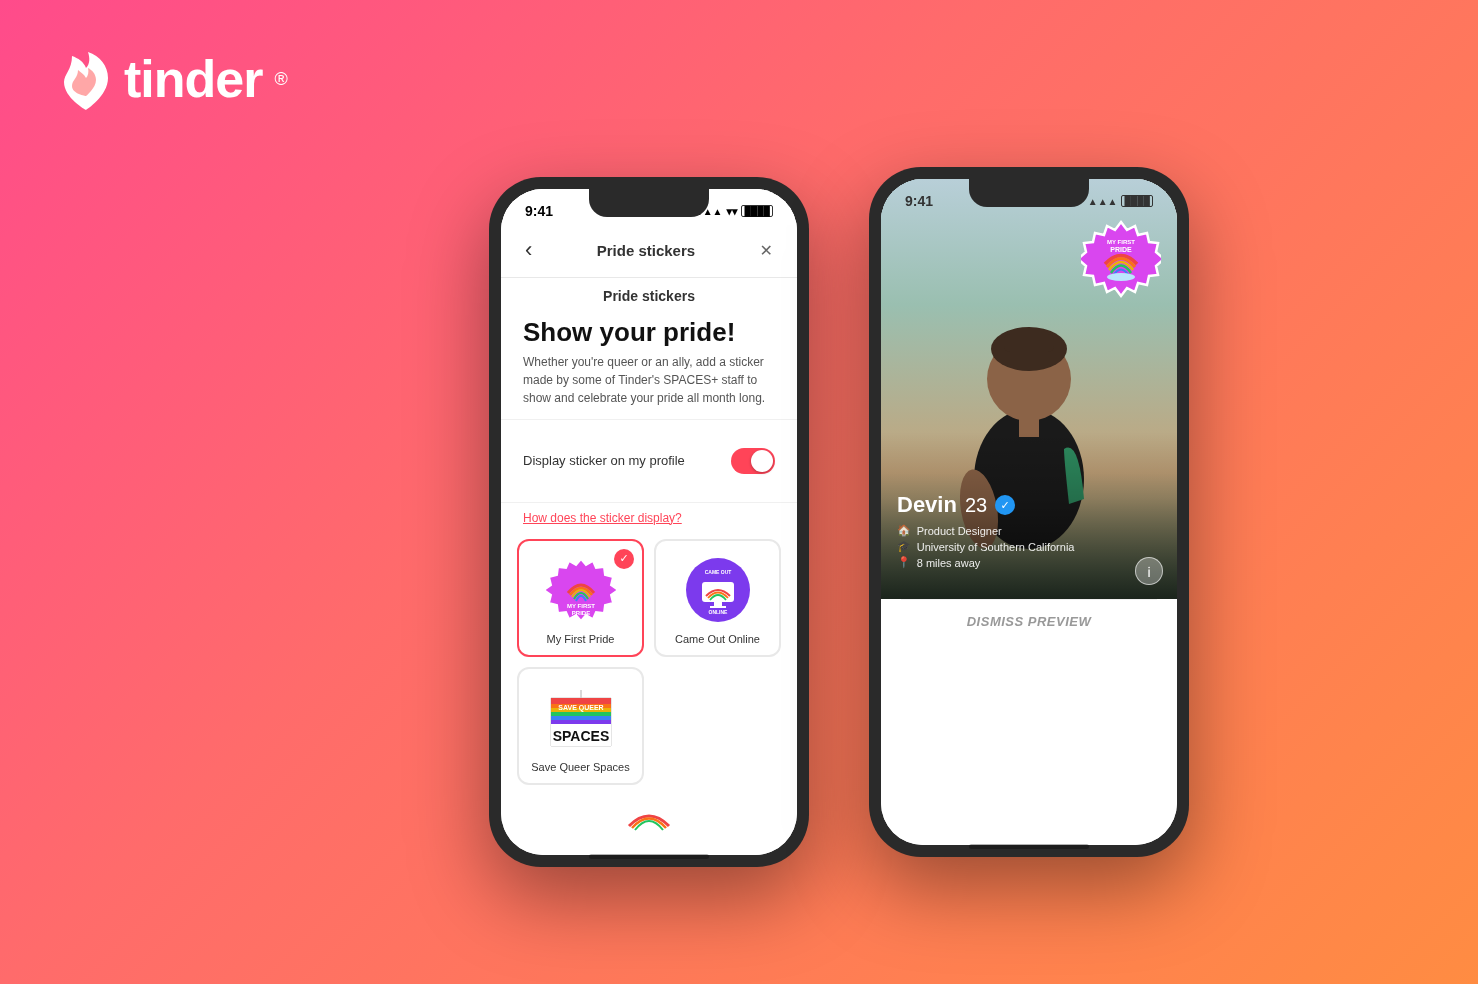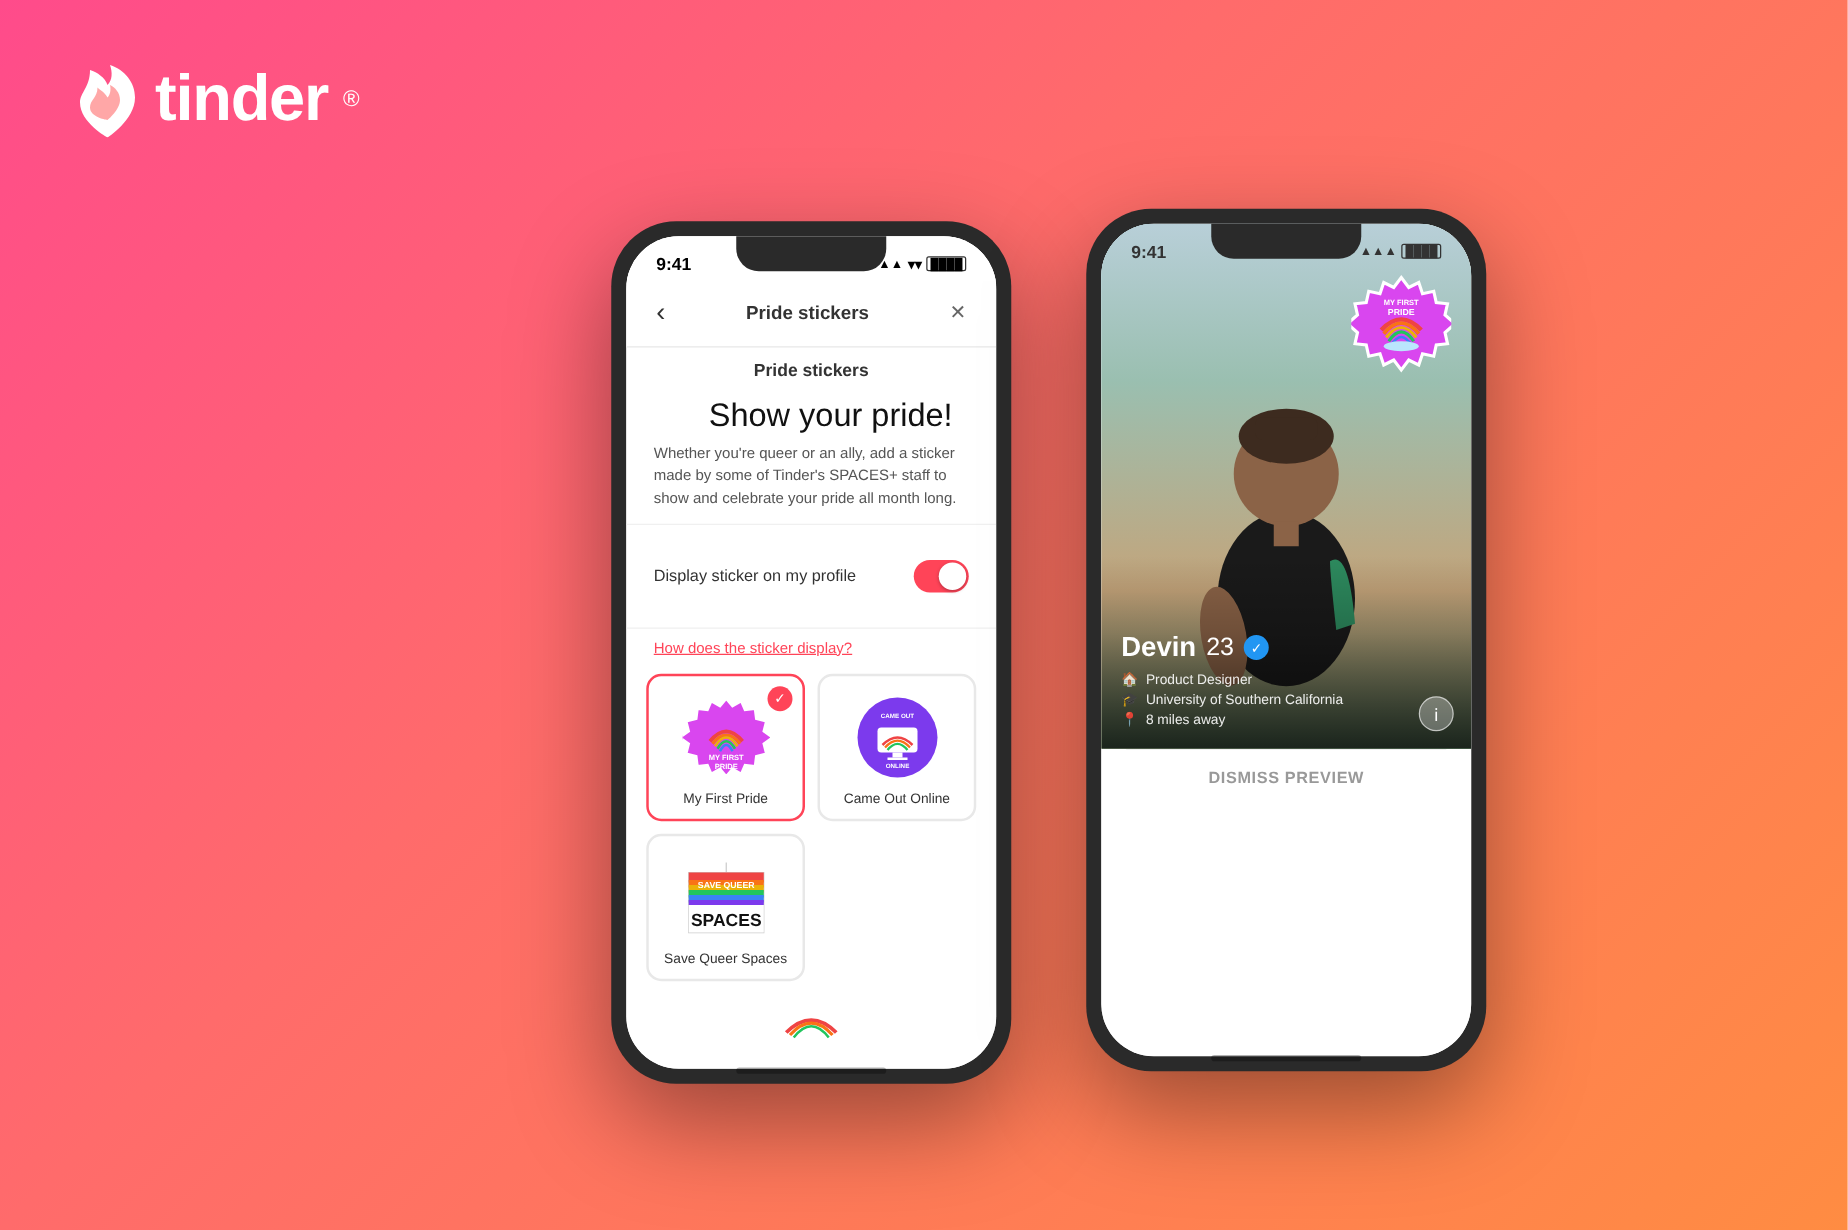--- a/index.html
+++ b/index.html
@@ -131,25 +131,24 @@
     .section-title {
       text-align: center;
       font-size: 14px;
       font-weight: 600;
       color: #333;
       padding: 10px 0 6px;
     }
 
     .show-pride-heading {
       font-size: 26px;
-      font-weight: 400;
+      font-weight: 700;
       color: #111;
       padding: 8px 22px 6px;
       line-height: 1.1;
-      margin-left: 44px;
     }
 
     .show-pride-desc {
       font-size: 12px;
       color: #555;
       padding: 0 22px 12px;
       line-height: 1.5;
     }
 
     .toggle-row {
@@ -270,21 +269,21 @@
       width: 80px;
       height: 80px;
     }
 
     .profile-info {
       background: linear-gradient(to top, rgba(0,0,0,0.7) 0%, rgba(0,0,0,0.2) 60%, transparent 100%);
       position: absolute;
       bottom: 0;
       left: 0;
       right: 0;
-      padding: 60px 16px 14px;
+      padding: 60px 16px 27px;
     }
 
     .profile-name-row {
       display: flex;
       align-items: center;
       gap: 8px;
       margin-bottom: 6px;
     }
     .profile-name {
       color: white;
@@ -349,20 +348,21 @@
       padding: 14px;
       text-align: center;
       color: #999;
       font-size: 13px;
       font-weight: 600;
       letter-spacing: 0.5px;
       border: none;
       background: none;
       cursor: pointer;
       border-top: 1px solid #f0f0f0;
+      font-style: italic;
     }
 
     .home-indicator {
       position: absolute;
       bottom: 8px;
       left: 50%;
       transform: translateX(-50%);
       width: 120px;
       height: 5px;
       background: rgba(0,0,0,0.3);

